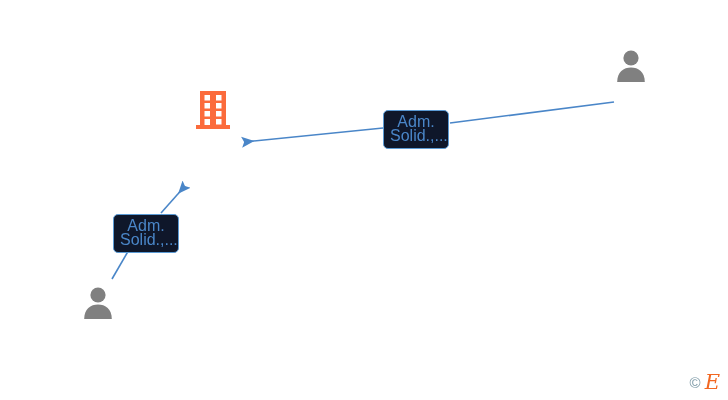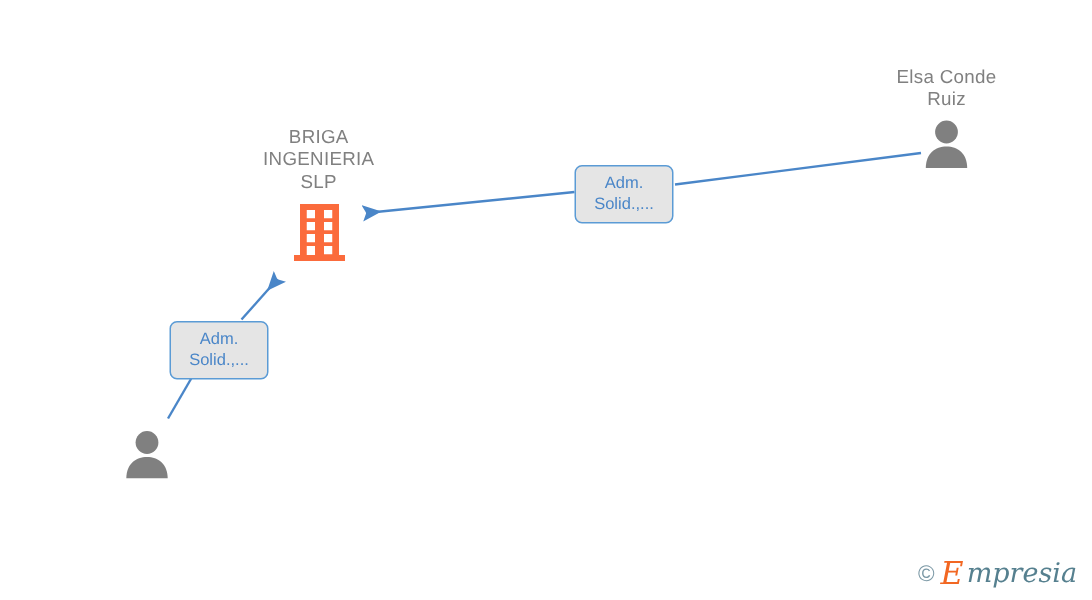--- a/index.html
+++ b/index.html
@@ -71,25 +71,25 @@
     height: 34px;
   }
   .person-node.bottom-left .person-icon {
     margin: 0 auto 5px auto;
   }
 
   
   .edge-label {
     position: absolute;
     box-sizing: border-box;
-    background: #e5e5e5;
+    background: #0f172a;
     border: 1px solid #5b9bd5;
     border-radius: 5px;
     color: #4a86c8;
-    font-size: 11px;
+    font-size: 16px;
     line-height: 14px;
     text-align: center;
     padding: 4px 6px 5px 6px;
     white-space: pre-line;
     z-index: 5;
   }
   .edge-label.label-right { left: 383px; top: 110px; width: 66px; }
   .edge-label.label-left  { left: 113px; top: 214px; width: 66px; }
 
   
@@ -138,40 +138,35 @@
     <line x1="614" y1="102" x2="450" y2="123" stroke="#4a86c8" stroke-width="1.6"></line>
 
     <line x1="383" y1="128" x2="244" y2="142" stroke="#4a86c8" stroke-width="1.6" marker-end="url(#arrowhead)"></line>
 
     <line x1="112" y1="279" x2="130" y2="248" stroke="#4a86c8" stroke-width="1.6"></line>
 
     <line x1="161" y1="213" x2="185" y2="186" stroke="#4a86c8" stroke-width="1.6" marker-end="url(#arrowhead)"></line>
   </svg>
 
   <div class="company-node">
-    <div class="company-label">BRIGA
-INGENIERIA
-SLP</div>
     <svg class="company-icon" viewBox="0 0 36 40" xmlns="http://www.w3.org/2000/svg">
       <rect x="5" y="1" width="26" height="34" fill="#fb6b3c"></rect>
       <rect x="1" y="35" width="34" height="4" fill="#fb6b3c"></rect>
       <rect x="9.5" y="5" width="5.5" height="5.5" fill="#ffffff"></rect>
       <rect x="21" y="5" width="5.5" height="5.5" fill="#ffffff"></rect>
       <rect x="9.5" y="13" width="5.5" height="5.5" fill="#ffffff"></rect>
       <rect x="21" y="13" width="5.5" height="5.5" fill="#ffffff"></rect>
       <rect x="9.5" y="21" width="5.5" height="5.5" fill="#ffffff"></rect>
       <rect x="21" y="21" width="5.5" height="5.5" fill="#ffffff"></rect>
       <rect x="9.5" y="29" width="5.5" height="6" fill="#ffffff"></rect>
       <rect x="21" y="29" width="5.5" height="5.5" fill="#ffffff"></rect>
     </svg>
   </div>
 
   <div class="person-node top-right">
-    <div class="person-label">Elsa Conde
-Ruiz</div>
     <svg class="person-icon" viewBox="0 0 34 34" xmlns="http://www.w3.org/2000/svg">
       <circle cx="17" cy="10" r="7.6" fill="#808080"></circle>
       <path d="M3.2 34 C3.2 24.2 9.6 19.6 17 19.6 C24.4 19.6 30.8 24.2 30.8 34 Z" fill="#808080"></path>
     </svg>
   </div>
 
   <div class="person-node bottom-left">
     <svg class="person-icon" viewBox="0 0 34 34" xmlns="http://www.w3.org/2000/svg">
       <circle cx="17" cy="10" r="7.6" fill="#808080"></circle>
       <path d="M3.2 34 C3.2 24.2 9.6 19.6 17 19.6 C24.4 19.6 30.8 24.2 30.8 34 Z" fill="#808080"></path>
@@ -180,16 +175,15 @@
 
   <div class="edge-label label-right">Adm.
 Solid.,...</div>
 
   <div class="edge-label label-left">Adm.
 Solid.,...</div>
 
   <div class="watermark">
     <span class="wm-copy">©</span>
     <span class="wm-e">E</span>
-    <span class="wm-rest">mpresia</span>
   </div>
 
 </div>
 
 </body></html>

